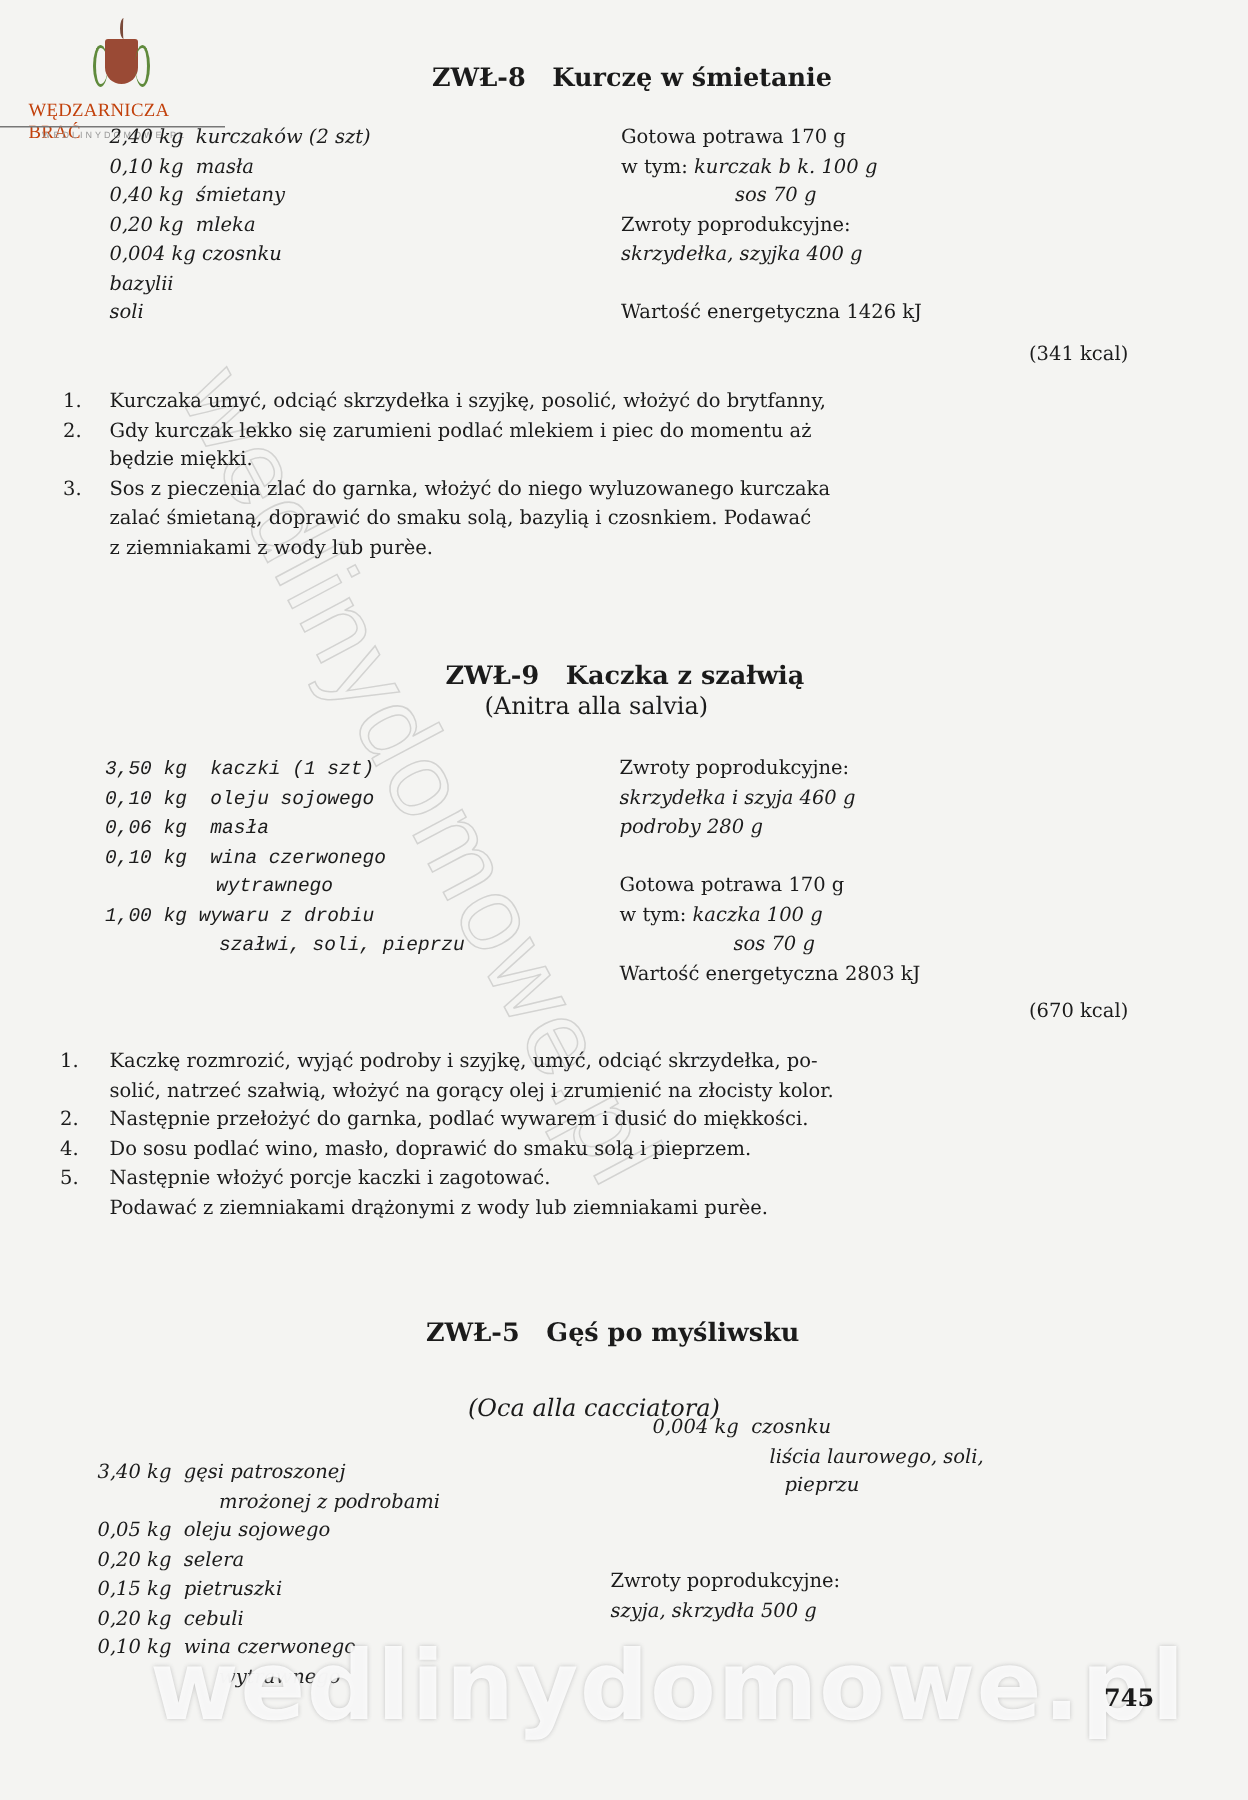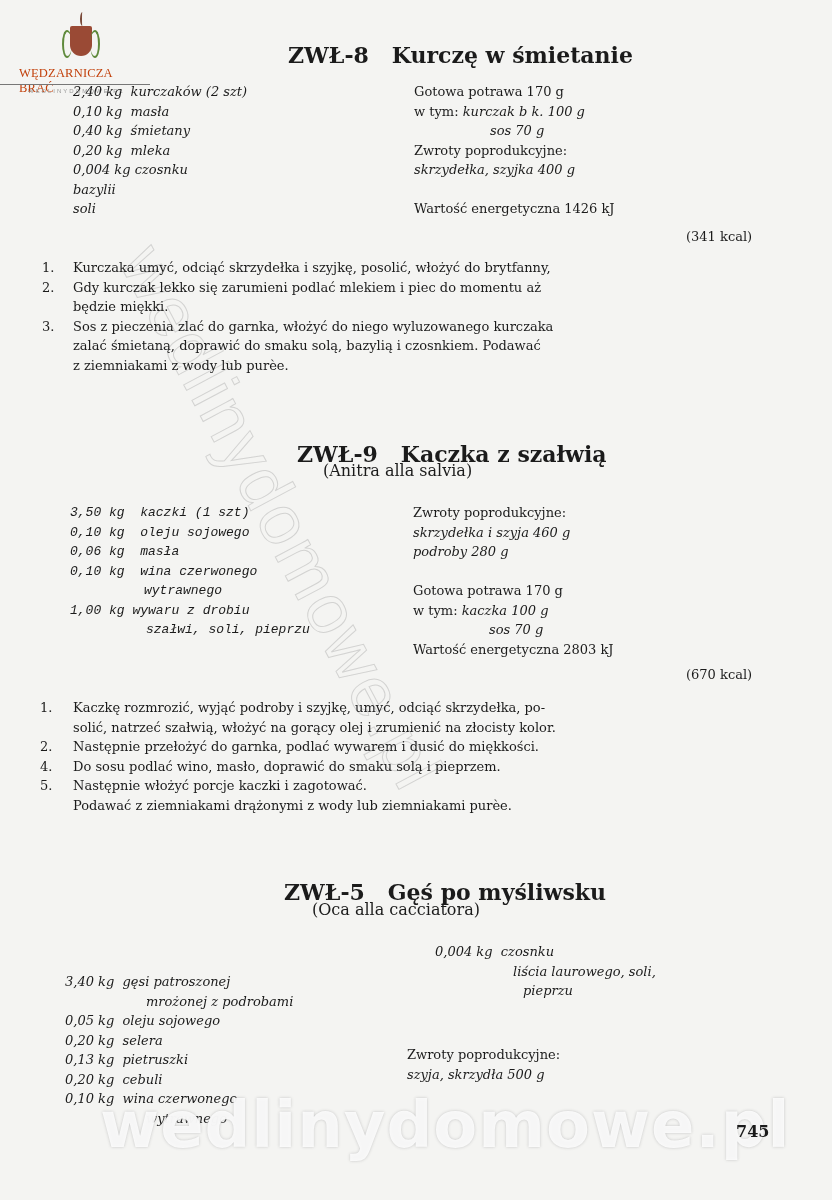--- a/index.html
+++ b/index.html
@@ -6,21 +6,21 @@
   body {
     width: 832px; height: 1200px; overflow: hidden; position: relative;
     background: #f4f4f2;
     font-family: "DejaVu Serif", "Liberation Serif", serif;
     color: #1b1b1b;
   }
   .page { position: absolute; inset: 0; }
   .abs { position: absolute; white-space: nowrap; }
   .t { font-size: 13px; line-height: 19.5px; }
   .it { font-style: italic; }
-  .title { font-size: 22px; font-weight: bold; }
+  .title { font-size: 17px; font-weight: bold; }
   .subtitle { font-size: 16px; }
 
   
   .logo { position: absolute; left: 14px; top: 8px; width: 130px; height: 80px; }
   .logo-mark { position: absolute; left: 56px; top: 18px; width: 22px; height: 30px; background: #9a4a35; border-radius: 2px 2px 11px 11px; }
   .logo-leaf-l, .logo-leaf-r { position: absolute; top: 22px; width: 8px; height: 24px; border: 2px solid #5f8a3c; border-radius: 50%; }
   .logo-leaf-l { left: 48px; border-right: none; }
   .logo-leaf-r { left: 76px; border-left: none; }
   .logo-smoke { position: absolute; left: 66px; top: 4px; width: 3px; height: 14px; border-left: 2px solid #7a4a3a; border-radius: 50%; }
   .logo-name { position: absolute; left: 5px; top: 58px; font-size: 12.5px; color: #c2410c; letter-spacing: 0.2px; font-family: "Liberation Serif", serif; }
@@ -122,28 +122,28 @@
     <div style="padding-left:33px">solić, natrzeć szałwią, włożyć na gorący olej i zrumienić na złocisty kolor.</div>
     <div><span style="display:inline-block;width:33px">2.</span><span>Następnie przełożyć do garnka, podlać wywarem i dusić do miękkości.</span></div>
     <div><span style="display:inline-block;width:33px">4.</span><span>Do sosu podlać wino, masło, doprawić do smaku solą i pieprzem.</span></div>
     <div><span style="display:inline-block;width:33px">5.</span><span>Następnie włożyć porcje kaczki i zagotować.</span></div>
     <div style="padding-left:33px">Podawać z ziemniakami drążonymi z wody lub ziemniakami purèe.</div>
   </div>
 
   <div class="abs title" style="left:284px;top:879px;">
     <span>ZWŁ-5</span>&nbsp;&nbsp;&nbsp;<span>Gęś po myśliwsku</span>
   </div>
-  <div class="abs subtitle" style="left:312px;top:900px;">(Oca alla cacciatora)</div>
+  <div class="abs subtitle" style="left:312px;top:929px;font-style:italic;">(Oca alla cacciatora)</div>
 
   <div class="abs t it" style="left:65px;top:942px;margin-top:30px;">
     <div><span>3,40 kg</span>&nbsp;&nbsp;<span>gęsi patroszonej</span></div>
     <div style="padding-left:81px">mrożonej z podrobami</div>
     <div><span>0,05 kg</span>&nbsp;&nbsp;<span>oleju sojowego</span></div>
     <div><span>0,20 kg</span>&nbsp;&nbsp;<span>selera</span></div>
-    <div><span>0,13 kg</span>&nbsp;&nbsp;<span>pietruszki</span></div>
+    <div><span>0,15 kg</span>&nbsp;&nbsp;<span>pietruszki</span></div>
     <div><span>0,20 kg</span>&nbsp;&nbsp;<span>cebuli</span></div>
     <div><span>0,10 kg</span>&nbsp;&nbsp;<span>wina czerwonego</span></div>
     <div style="padding-left:81px">wytrawnego</div>
   </div>
 
   <div class="abs t it" style="left:435px;top:942px;">
     <div><span>0,004 kg</span>&nbsp;&nbsp;<span>czosnku</span></div>
     <div style="padding-left:78px">liścia laurowego, soli,</div>
     <div style="padding-left:88px">pieprzu</div>
   </div>

